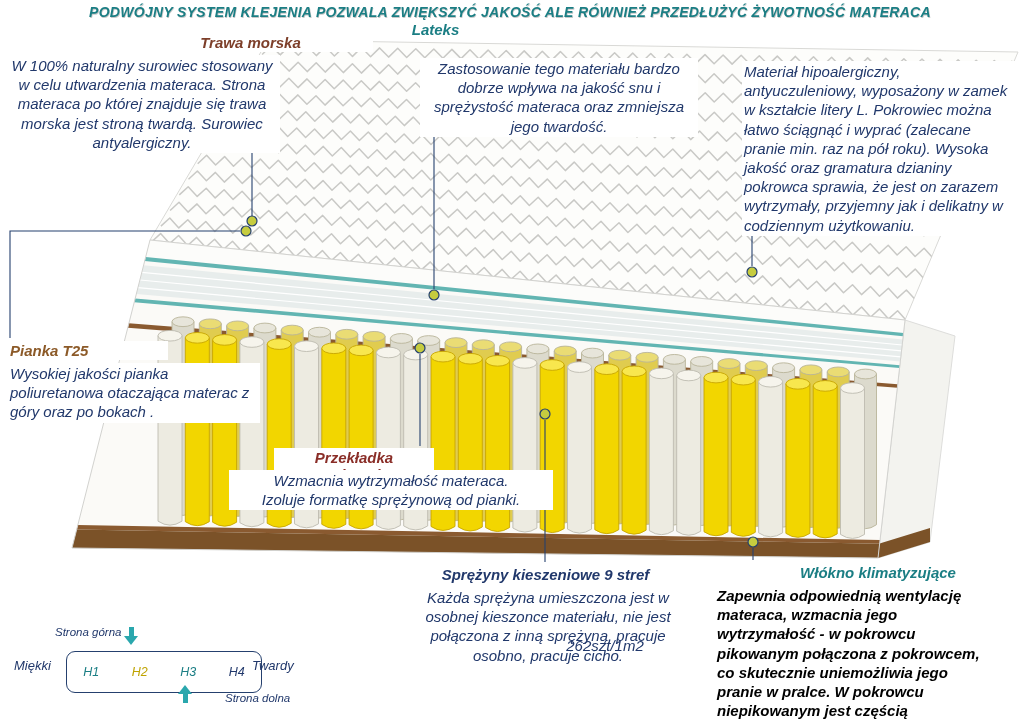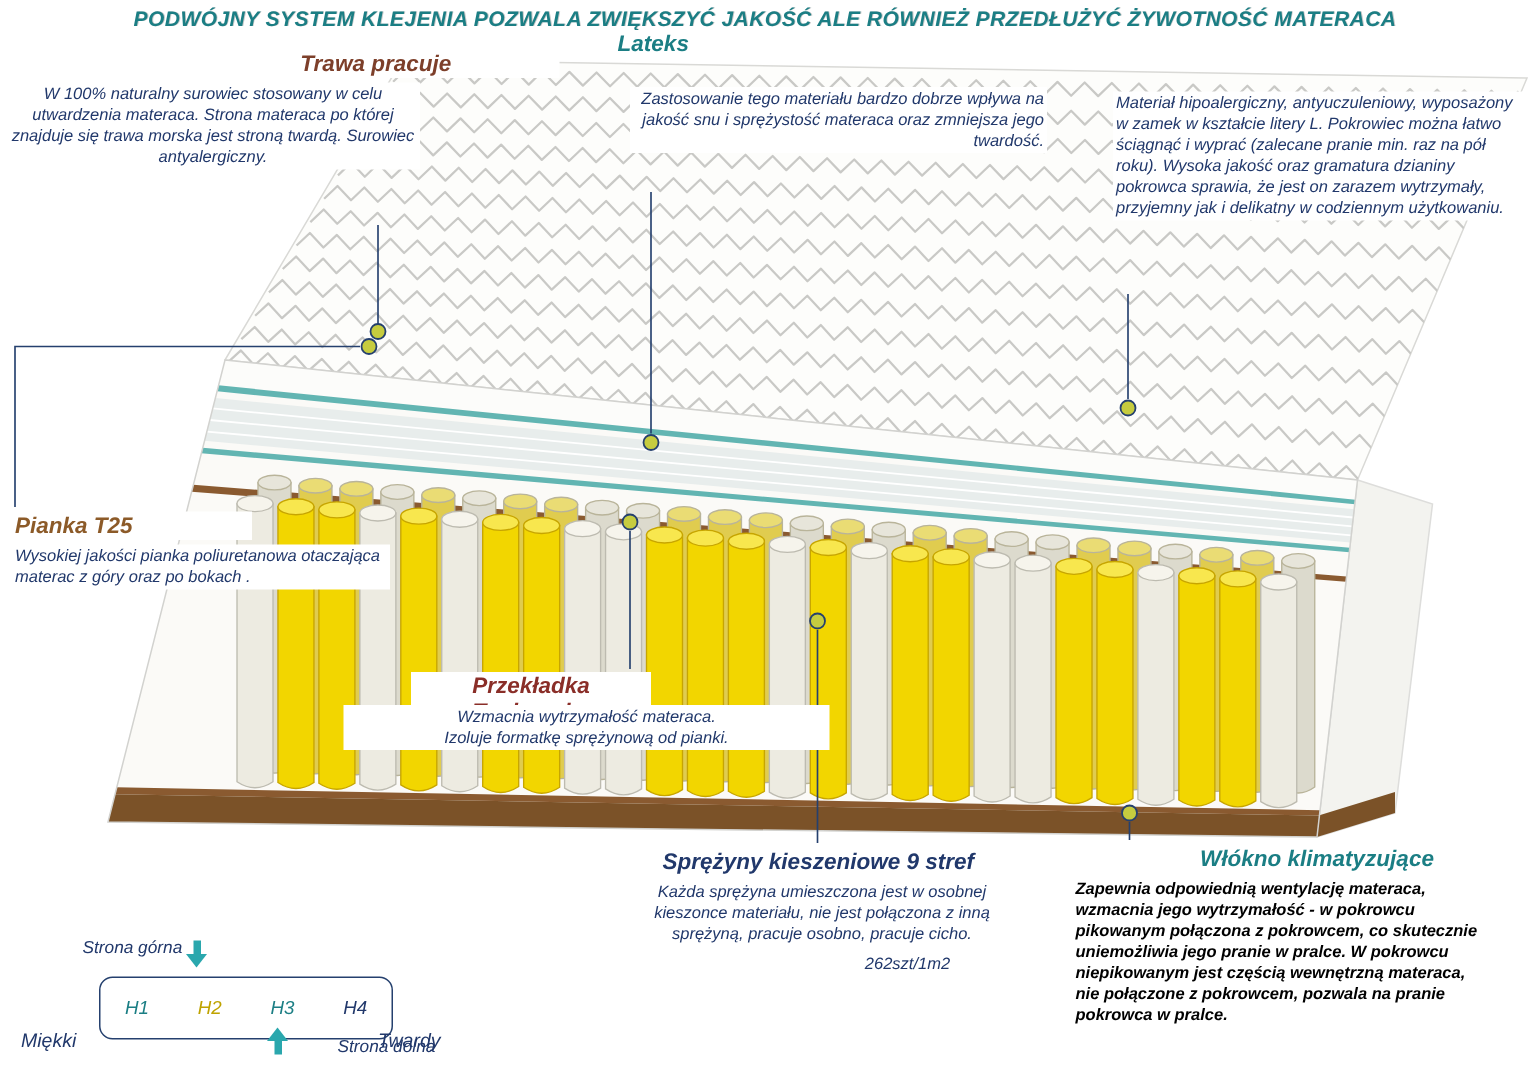--- a/index.html
+++ b/index.html
@@ -10,24 +10,24 @@
   }
   .abs { position:absolute; }
   svg#mattress-svg { position:absolute; left:0; top:0; }
   .main-header {
     left:0; top:4px; width:100%; text-align:center;
     font-size:14px; font-weight:bold; letter-spacing:0.3px;
     text-shadow:0.6px 0.6px 0 #c9c9c9;
   }
   .plate { background:#ffffff; padding:1px 2px; }
   .co-title { font-weight:bold; font-size:15px; line-height:1.15; }
-  .co-body  { font-size:11px; line-height:1.28; white-space:pre-line; }
+  .co-body  { font-size:15px; line-height:1.28; white-space:pre-line; }
   .center { text-align:center; }
   .small-label { font-size:11.5px; }
-  .side-label  { font-size:13px;margin-top:28px; }
+  .side-label  { font-size:13px; }
   .scale-box {
     width:196px; height:42px; border:1.5px solid #25406e; border-radius:9px;
     display:flex; align-items:center; justify-content:space-around;
     font-size:12.5px; background:#fff;
   }
   .arrow { width:14px; }
   .stem { width:5px; height:9px; background:#2aa7ad; margin:0 auto; }
   .tri-down { width:0; height:0; border-left:7px solid transparent; border-right:7px solid transparent; border-top:9px solid #2aa7ad; }
   .tri-up   { width:0; height:0; border-left:7px solid transparent; border-right:7px solid transparent; border-bottom:9px solid #2aa7ad; }
 </style>
@@ -195,25 +195,25 @@
         <circle cx="434" cy="295" r="5" fill="#c6cc3f" stroke="#25406e" stroke-width="1.2"></circle>
         <circle cx="752" cy="272" r="5" fill="#c6cc3f" stroke="#25406e" stroke-width="1.2"></circle>
         <circle cx="420" cy="348" r="5" fill="#c6cc3f" stroke="#25406e" stroke-width="1.2"></circle>
         <circle cx="545" cy="414" r="5" fill="#c6cc3f" stroke="#25406e" stroke-width="1.2"></circle>
         <circle cx="753" cy="542" r="5" fill="#c6cc3f" stroke="#25406e" stroke-width="1.2"></circle>
       </g>
     </svg>
 
   <div class="main-header abs" style="color: rgb(27, 126, 132);">PODWÓJNY SYSTEM KLEJENIA POZWALA ZWIĘKSZYĆ JAKOŚĆ ALE RÓWNIEŻ PRZEDŁUŻYĆ ŻYWOTNOŚĆ MATERACA</div>
 
-  <div class="co-title abs center plate" style="left: 128px; top: 33px; width: 245px; color: rgb(125, 63, 42);">Trawa pracuje</div>
+  <div class="co-title abs center plate" style="left: 128px; top: 33px; width: 245px; color: rgb(125, 63, 42);">Trawa morska</div>
   <div class="co-body abs center plate" style="left: 4px; top: 55px; width: 276px; color: rgb(33, 56, 107);">W 100% naturalny surowiec stosowany w celu utwardzenia materaca. Strona materaca po której znajduje się trawa morska jest stroną twardą. Surowiec antyalergiczny.</div>
 
   <div class="co-title abs center plate" style="left: 368px; top: 20px; width: 135px; color: rgb(27, 126, 132);">Lateks</div>
-  <div class="co-body abs center plate" style="left: 420px; top: 58px; width: 278px; color: rgb(33, 56, 107); text-align: right;">Zastosowanie tego materiału bardzo dobrze wpływa na jakość snu i sprężystość materaca oraz zmniejsza jego twardość.</div>
+  <div class="co-body abs center plate" style="left: 420px; top: 58px; width: 278px; color: rgb(33, 56, 107);">Zastosowanie tego materiału bardzo dobrze wpływa na jakość snu i sprężystość materaca oraz zmniejsza jego twardość.</div>
 
   <div class="co-body abs plate" style="left: 742px; top: 61px; width: 276px; color: rgb(33, 56, 107);">Materiał hipoalergiczny, antyuczuleniowy, wyposażony w zamek w kształcie litery L. Pokrowiec można łatwo ściągnąć i wyprać (zalecane pranie min. raz na pół roku). Wysoka jakość oraz gramatura dzianiny pokrowca sprawia, że jest on zarazem wytrzymały, przyjemny jak i delikatny w codziennym użytkowaniu.</div>
 
   <div class="co-title abs plate" style="left: 8px; top: 341px; width: 160px; color: rgb(140, 90, 40);">Pianka T25</div>
   <div class="co-body abs plate" style="left: 8px; top: 363px; width: 252px; color: rgb(33, 56, 107);">Wysokiej jakości pianka poliuretanowa otaczająca materac z góry oraz po bokach .</div>
 
   <div class="co-title abs center plate" style="left: 233px; top: 448px; width: 160px; color: rgb(138, 46, 40); margin-left: 41px;">Przekładka Tapicerska</div>
   <div class="co-body abs center plate" style="left: 229px; top: 470px; width: 324px; color: rgb(33, 56, 107);">Wzmacnia wytrzymałość materaca.
 Izoluje formatkę sprężynową od pianki.</div>
 

